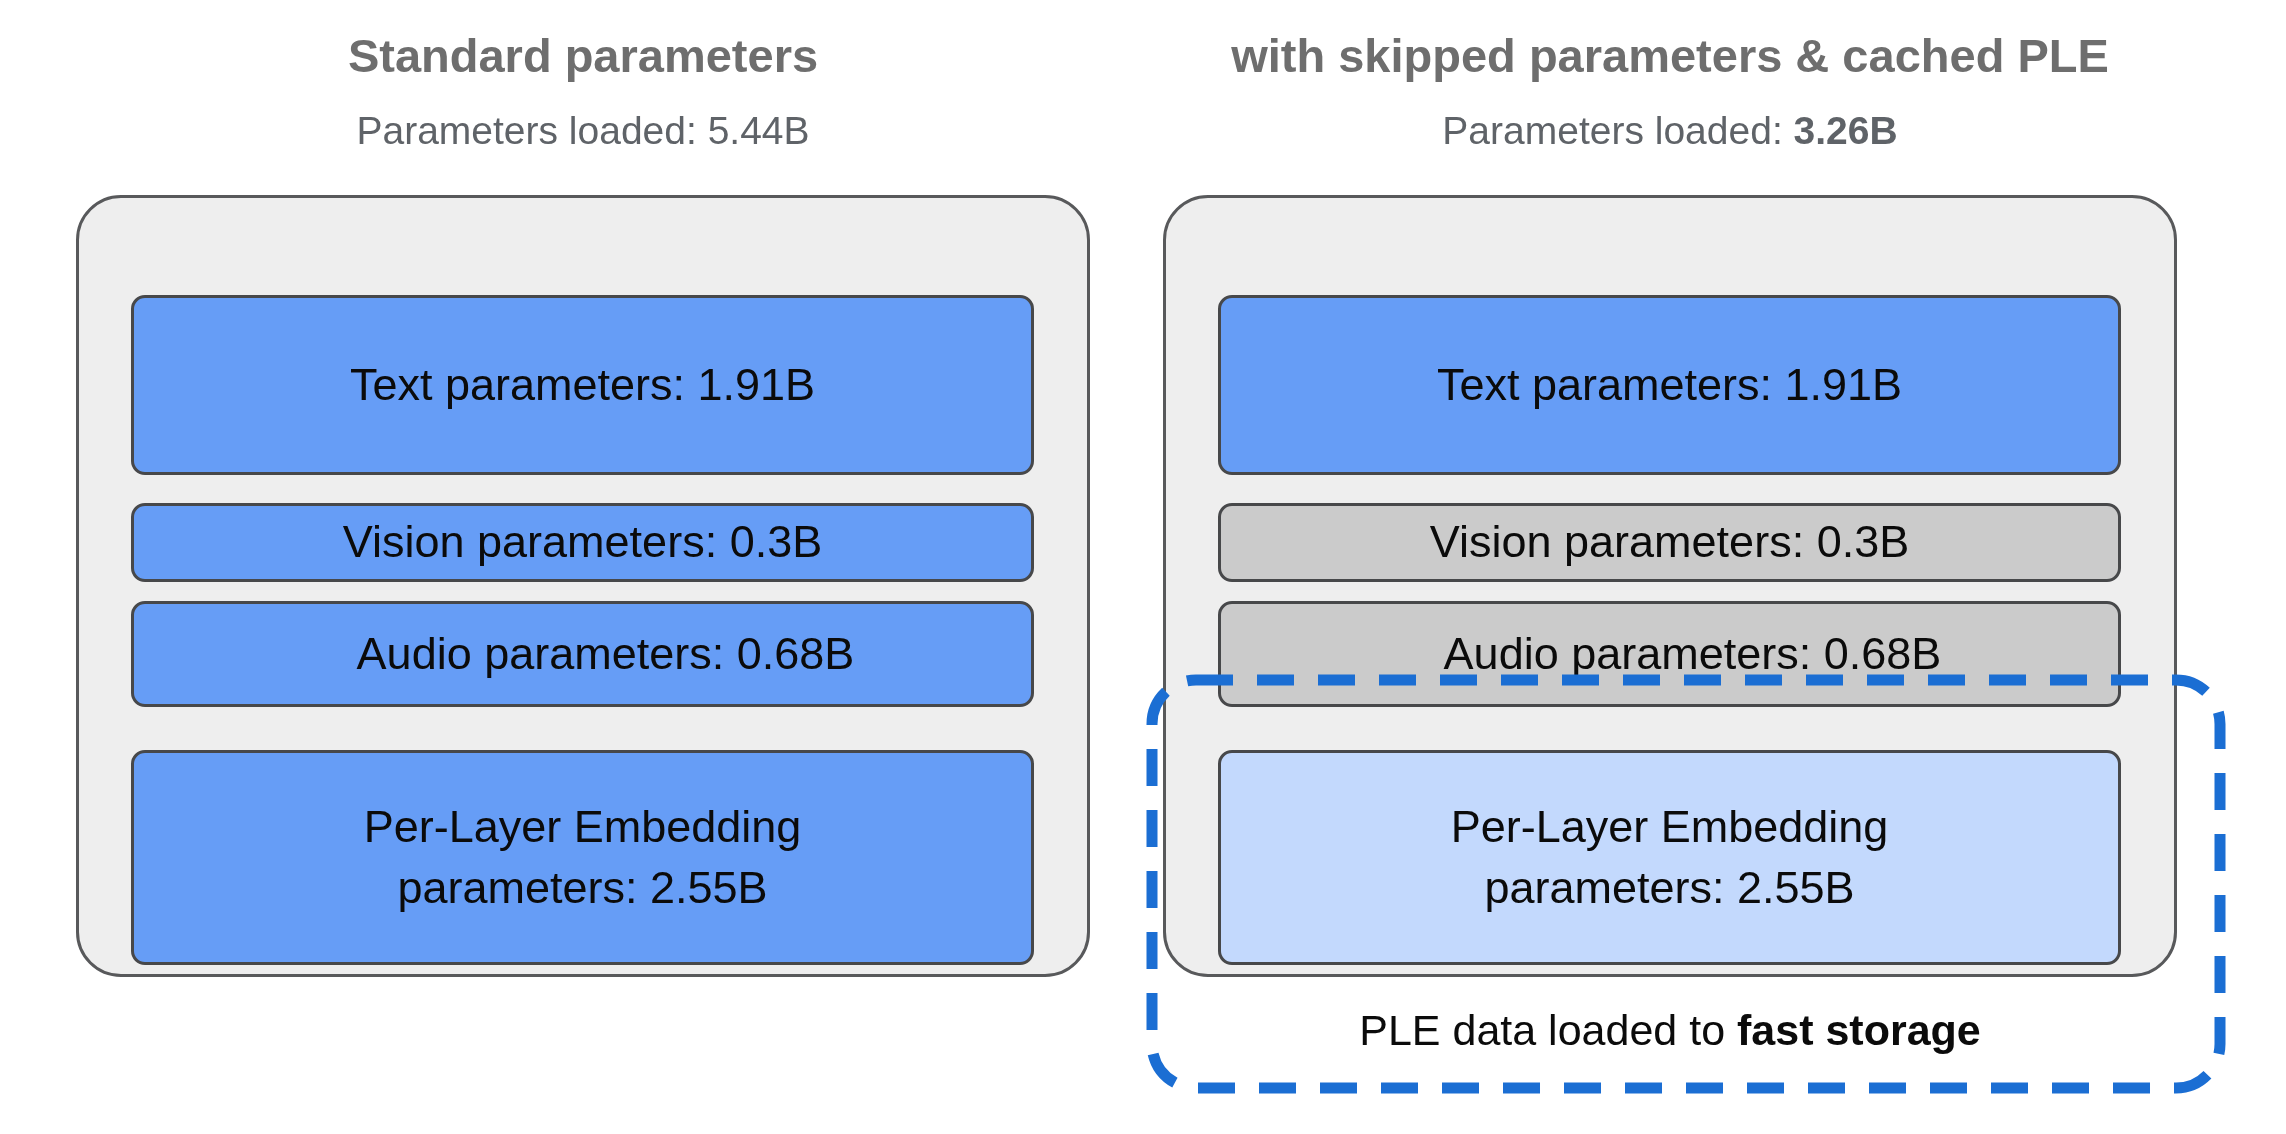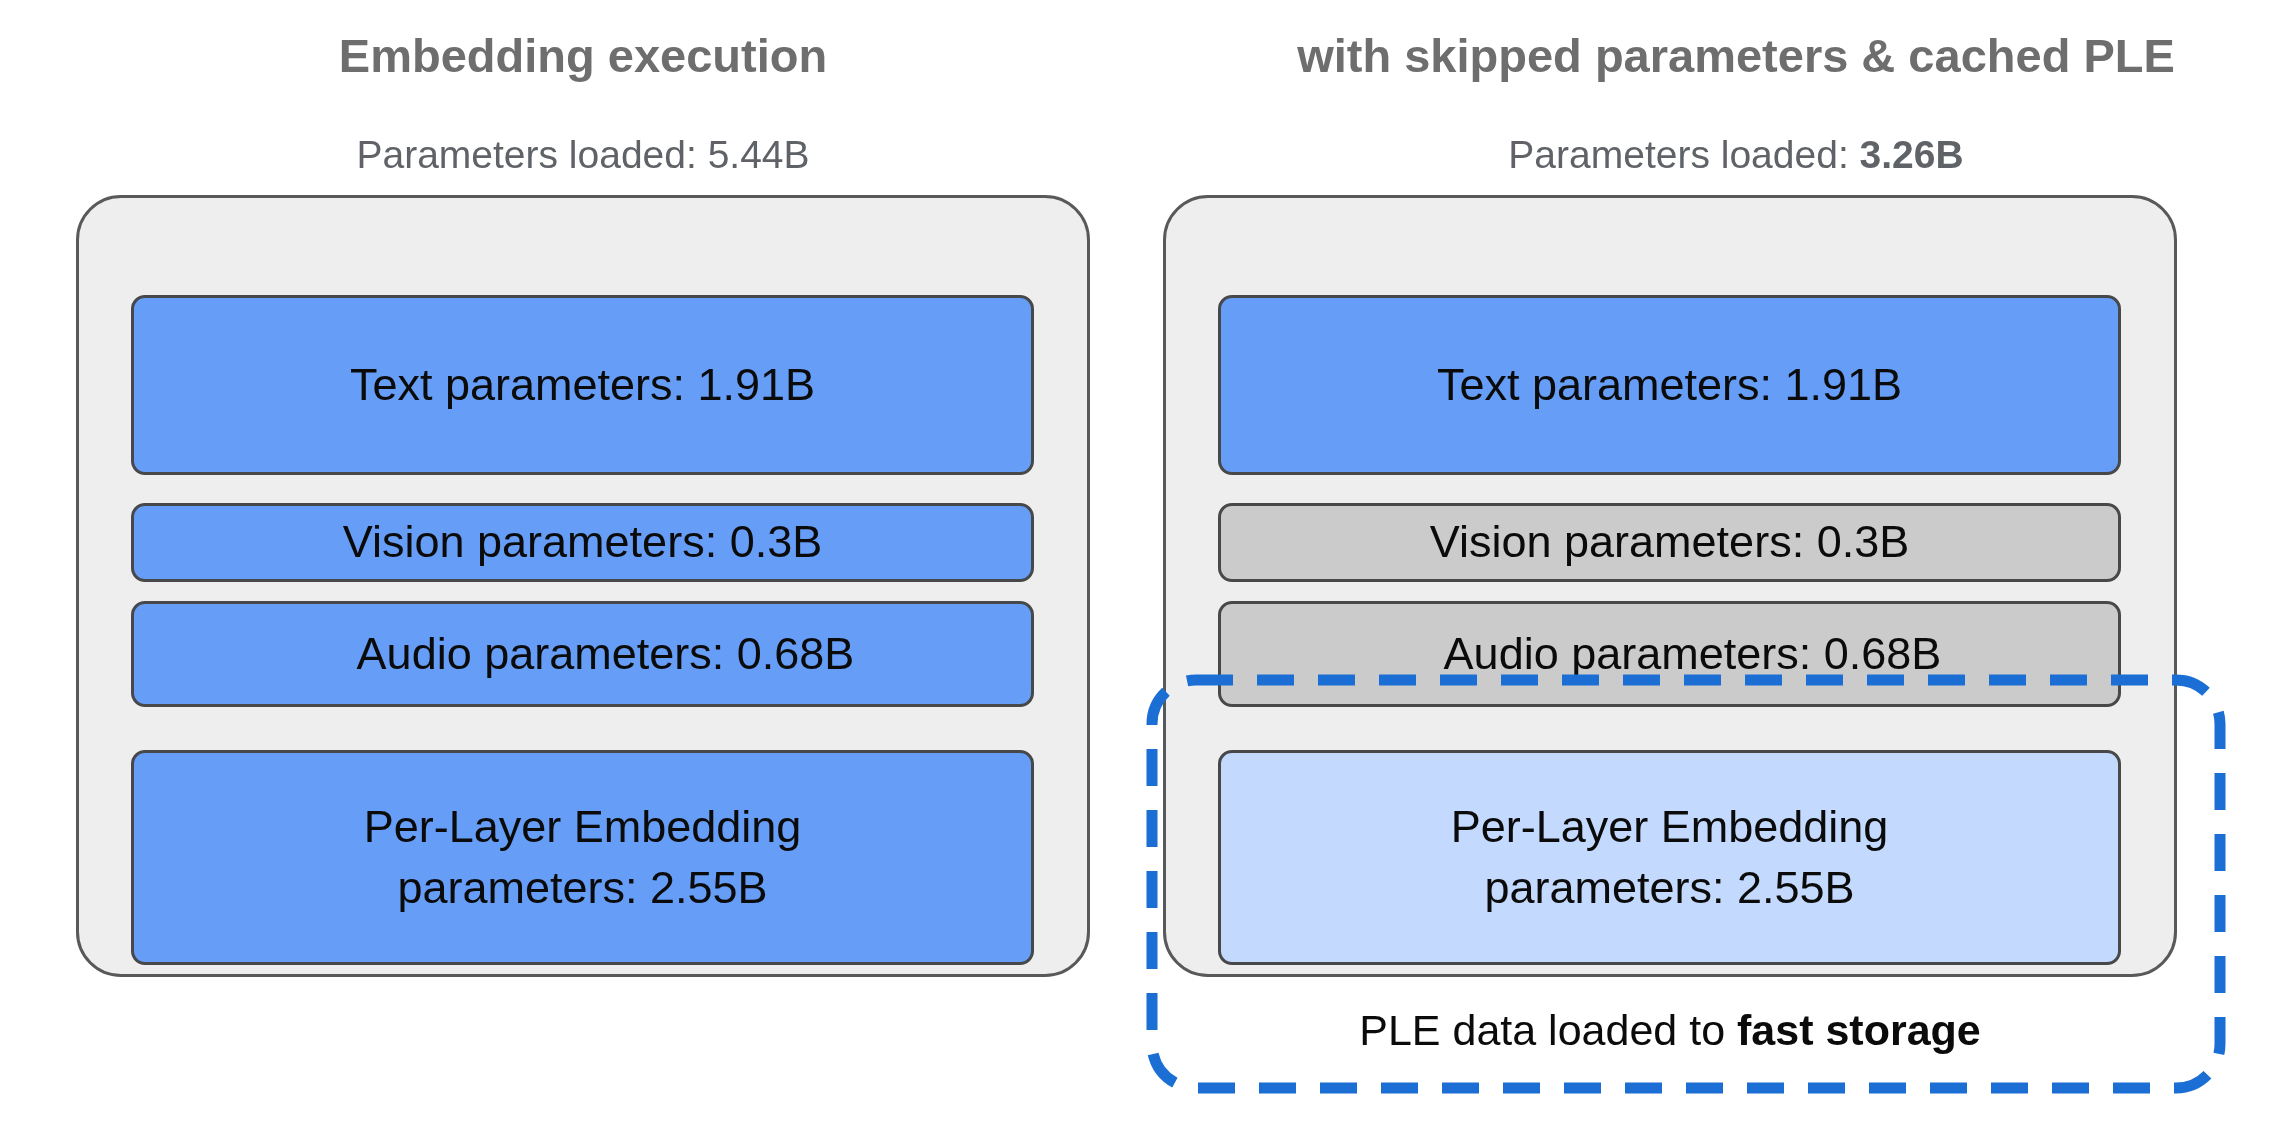--- a/index.html
+++ b/index.html
@@ -16,33 +16,32 @@
     color:var(--title-gray);
     text-align:center;line-height:1.1;
     white-space:nowrap;
   }
   .subtitle{
     position:absolute;top:110px;
     font-size:39px;font-weight:normal;
     color:var(--subtitle-gray);
     text-align:center;line-height:1.1;
     white-space:nowrap;
-    margin-top:24px;
   }
   .subtitle .b{font-weight:bold;}
   .container{
     position:absolute;top:195px;
     width:1014px;height:782px;
     background:var(--container);
     border:3px solid var(--container-border);
     border-radius:45px;
     box-sizing:border-box;
   }
   .left  .panel-title,.left  .subtitle{left:76px;width:1014px;}
-  .right .panel-title,.right .subtitle{left:1229px;width:1014px;}
+  .right .panel-title,.right .subtitle{left:1163px;width:1014px;}
   .left  .container{left:76px;}
   .right .container{left:1163px;}
   .box{
     position:absolute;
     width:903px;
     box-sizing:border-box;
     border:3px solid var(--box-border);
     border-radius:14px;
     display:flex;align-items:center;justify-content:center;
     text-align:center;
@@ -79,21 +78,21 @@
     z-index:6;
   }
   .cache-caption .b{font-weight:bold;}
 </style>
 </head>
 <body>
 
 <div class="stage">
 
   <section class="left">
-    <div class="panel-title">Embedding execution</div>
+    <div class="panel-title">Standard parameters</div>
     <div class="subtitle">
       <span>Parameters loaded: </span><span class="v">5.44B</span>
     </div>
     <div class="container"></div>
     <div class="box b-text fill-blue">
       <span>Text parameters: 1.91B</span>
     </div>
     <div class="box b-vision fill-blue">
       <span>Vision parameters: 0.3B</span>
     </div>

